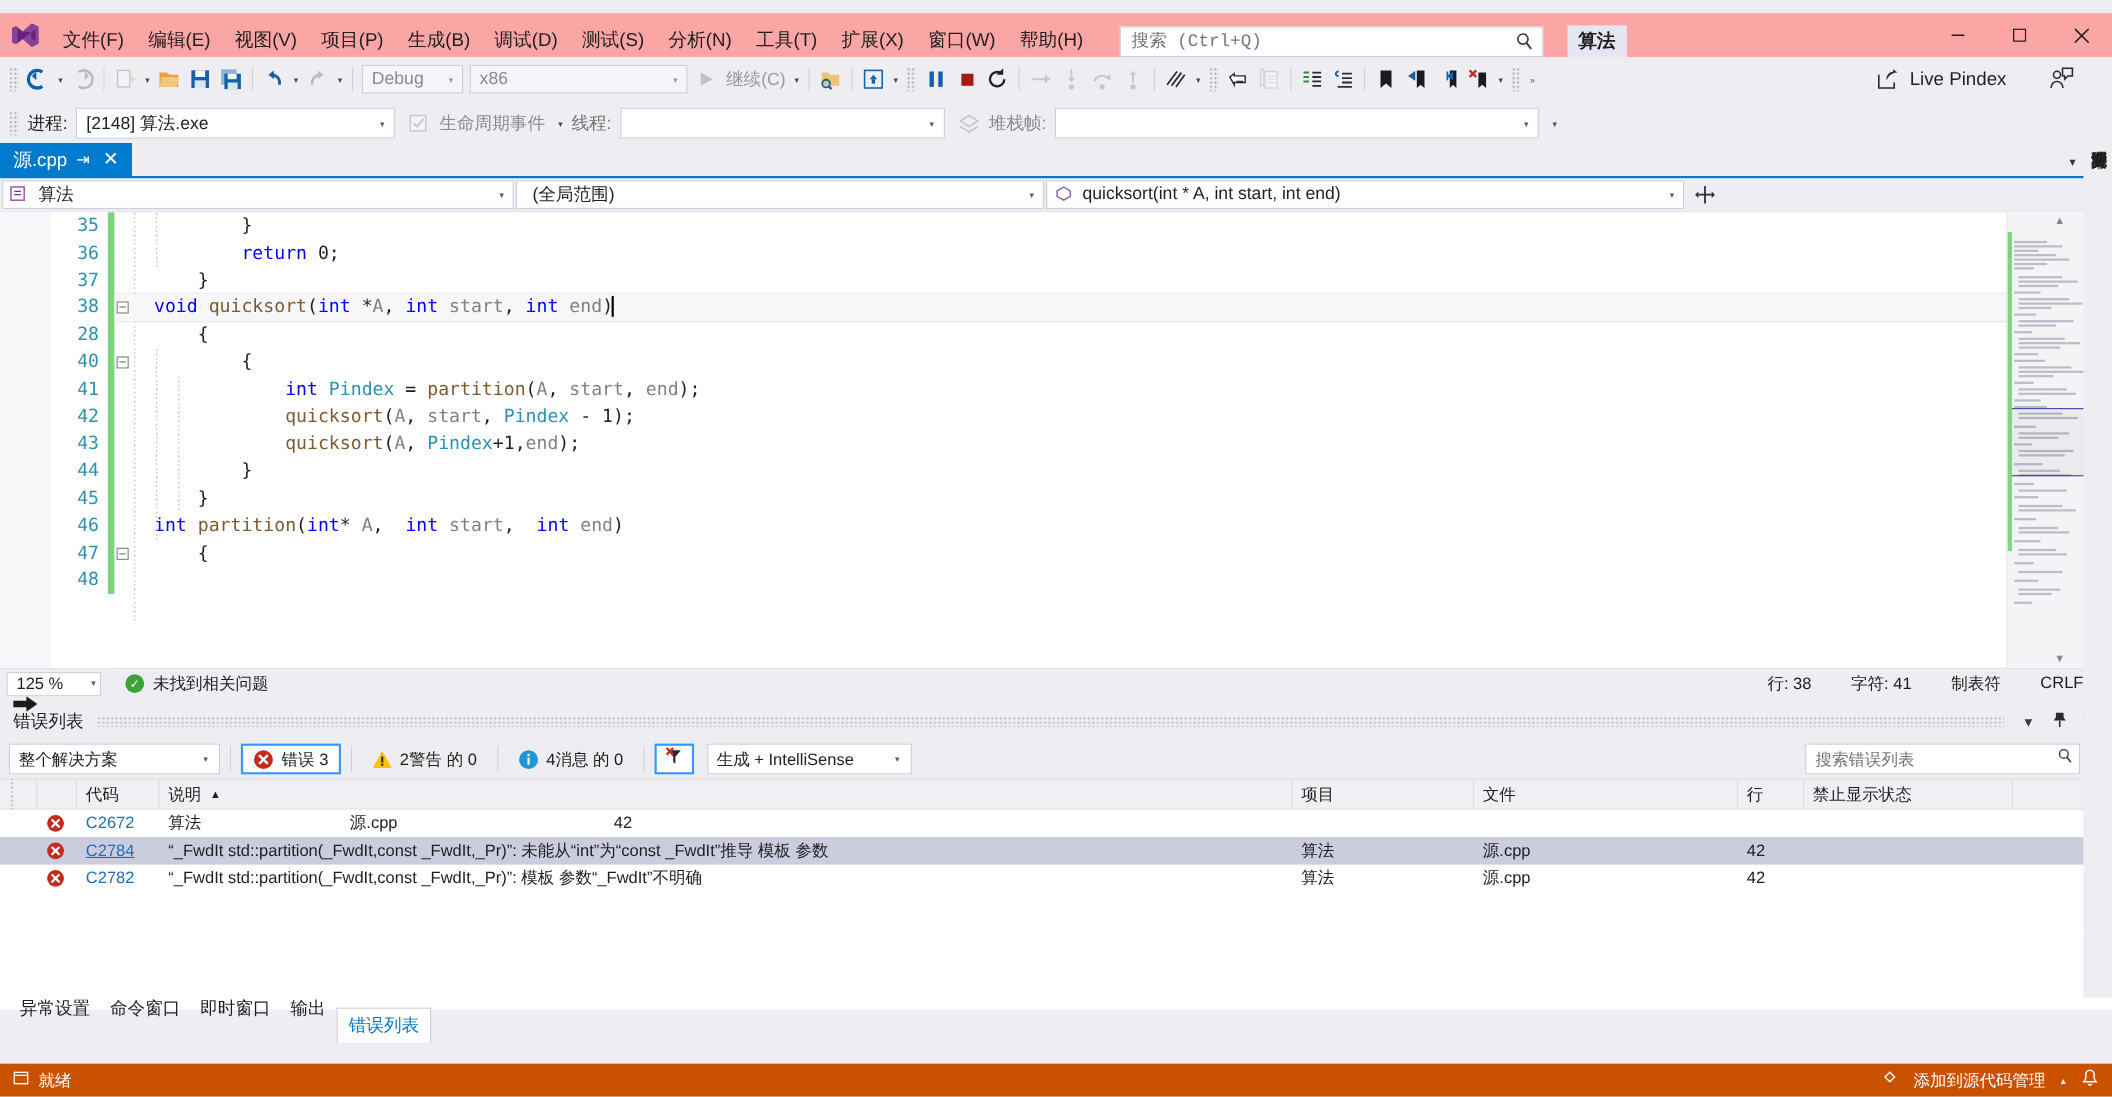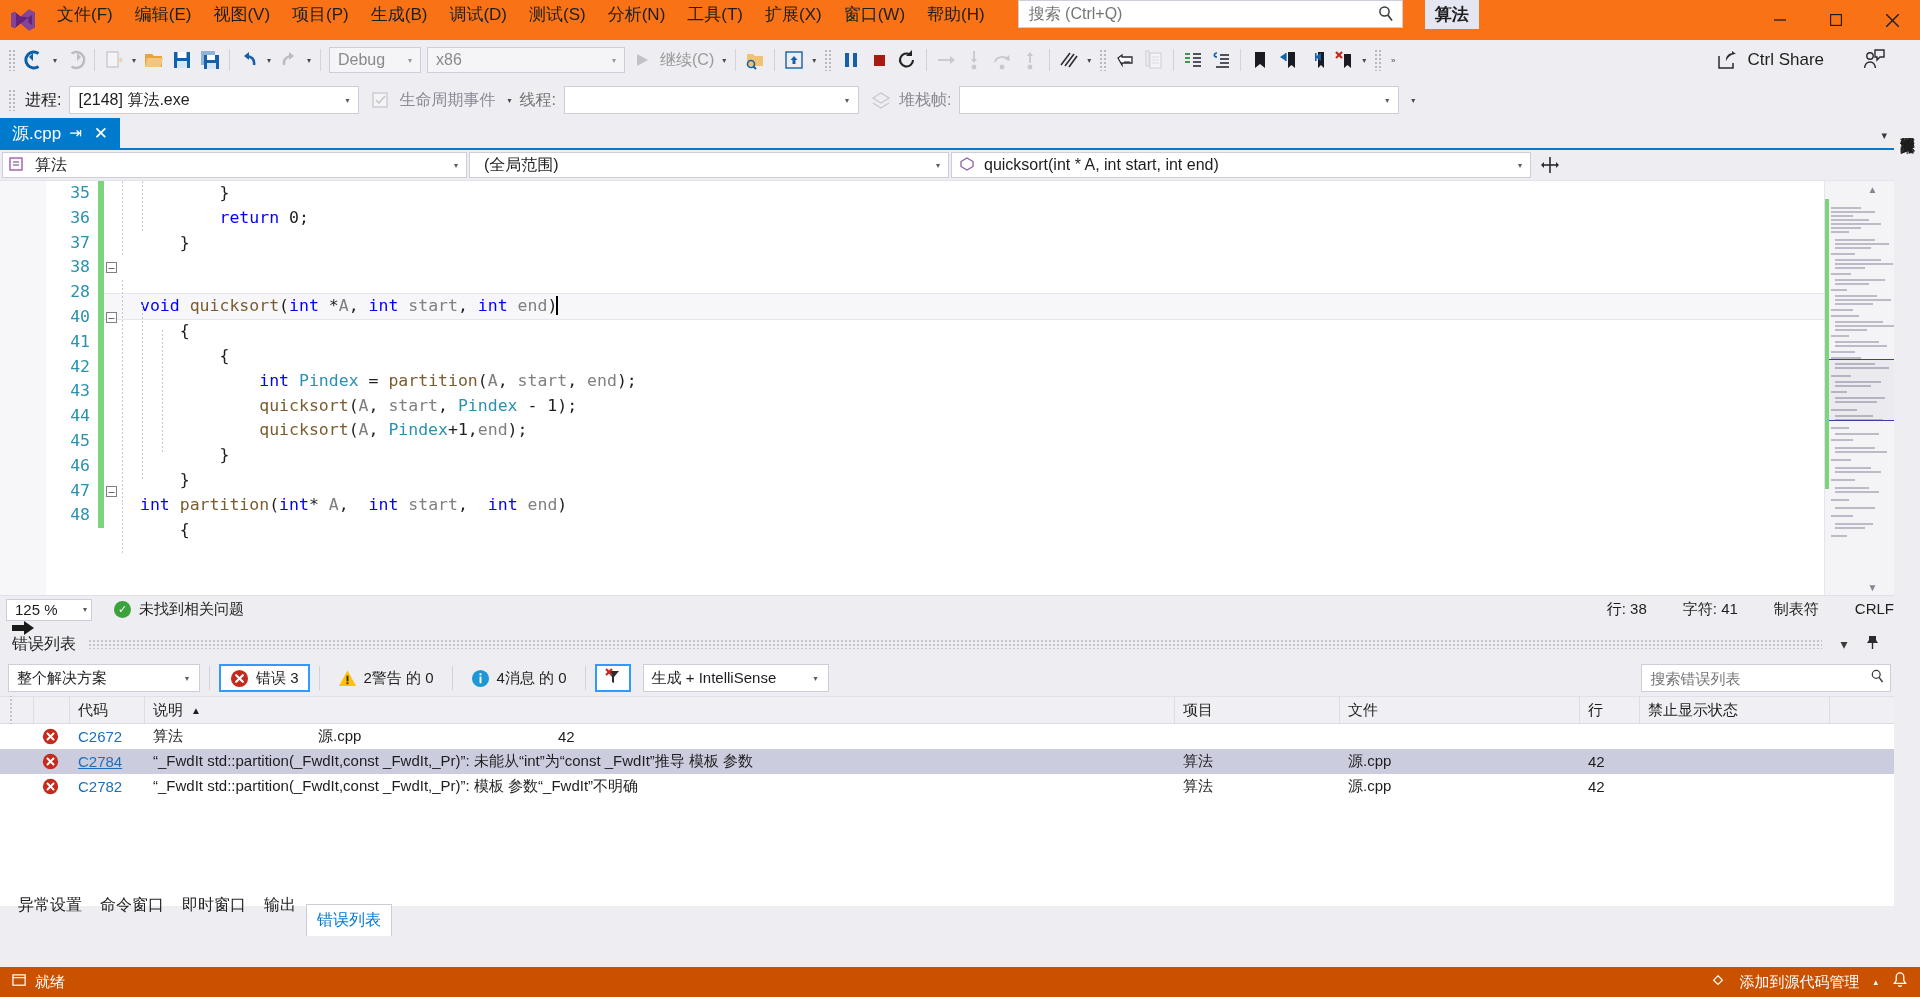--- a/index.html
+++ b/index.html
@@ -7,36 +7,37 @@
     width: 1920px; height: 997px;
     font-family: "Liberation Sans", "DejaVu Sans", sans-serif;
     background: #eeeef2;
     overflow: hidden;
     -webkit-font-smoothing: antialiased;
   }
   body { position: relative; }
 
   
   .menubar {
-    height: 40px; background: #f97316; display: flex; align-items: flex-start;
+    height: 40px; background: #fca5a5; display: flex; align-items: flex-end;
     position: relative;
+    margin-top: 12px;
   }
   .vs-logo { width: 46px; height: 40px; display:flex; align-items:center; justify-content:center; }
   .menu-item {
     font-size: 17px; color: #1e1e1e; padding: 4px 11px; cursor: default;
     white-space: nowrap; line-height: 22px;
   }
   .search-box {
     margin-left: 22px; width: 385px; height: 28px; background: #fff;
     border: 1px solid #cccedb; display: flex; align-items: center;
     padding: 0 6px 0 10px;
   }
   .search-box input {
     border: none; outline: none; flex: 1; font-size: 16px; color: #6d6d6d;
-    font-family: Liberation Sans, sans-serif; background: transparent;
+    font-family: Liberation Mono, monospace; background: transparent;
   }
   .search-icon { width: 20px; height: 20px; color: #4a4a4a; flex-shrink: 0; }
   .sln-name {
     margin-left: 22px; font-size: 17px; font-weight: bold; color: #1e1e1e;
     padding: 3px 10px; background: #e4e6f1;
   }
   .winbtns { position: absolute; right: 0; top: 0; height: 40px; display: flex; }
   .winbtn { width: 56px; height: 40px; display: flex; align-items: center; justify-content: center; color: #1e1e1e; }
 
   
@@ -123,21 +124,21 @@
     width: 52px; background: #fff; text-align: right; padding-right: 8px;
     flex-shrink: 0; color: #2b91af; font-family: "DejaVu Sans Mono", monospace;
     font-size: 16.5px;
   }
   .changebar { width: 6px; background: #fff; flex-shrink: 0; }
   .codearea {
     flex: 1; position: relative; overflow: hidden;
     font-family: "DejaVu Sans Mono", monospace; font-size: 16.5px;
   }
   .crow { height: 24.8px; line-height: 24.8px; white-space: pre; position: relative; }
-  .cur-line { background: #f7f7fa; outline: 1px solid #e6e6ef; margin-top: 39px; }
+  .cur-line { background: #f7f7fa; outline: 1px solid #e6e6ef; }
   .fold {
     position: absolute; left: 2px; top: 7px; width: 11px; height: 11px;
     border: 1px solid #808080; color: #333; font-size: 10px; line-height: 9px;
     text-align: center; background:#fff;
   }
   .guide { position: absolute; top: 0; bottom: 0; width: 1px;
            background: repeating-linear-gradient(to bottom,#c8c8c8 0 2px,transparent 2px 4px); }
   .kw { color: #0000ff; }
   .fn { color: #7a5c2e; }  .ty { color: #2b91af; }
   .id { color: #808080; }  .pl { color: #1e1e1e; }
@@ -549,21 +550,21 @@
   <div class="grip"></div>
   <div class="caret">»</div>
 
   <div class="liveshare">
     <span class="ls-icon">
       <svg width="22" height="20" viewBox="0 0 22 20">
           <path d="M2 6v12h14v-5" fill="none" stroke="#2a2a33" stroke-width="1.5"></path>
           <path d="M9 11c3-6 7-7 10-7l-4-3v2.2C10.5 3.6 8.6 7.3 9 11z" fill="#2a2a33"></path>
         </svg>
     </span>
-    <span>Ctrl Share</span>
+    <span>Live Pindex</span>
   </div>
   <div class="feedback-icon">
     <svg width="24" height="24" viewBox="0 0 24 24">
         <circle cx="8" cy="8" r="3.2" fill="none" stroke="#2a2a33" stroke-width="1.4"></circle>
         <path d="M2.5 20c.6-4 3-6 5.5-6s4.9 2 5.5 6" fill="none" stroke="#2a2a33" stroke-width="1.4"></path>
         <path d="M13 2h9v7h-4l-3 3V9h-2z" fill="none" stroke="#2a2a33" stroke-width="1.4"></path>
       </svg>
   </div>
 </div>
 

